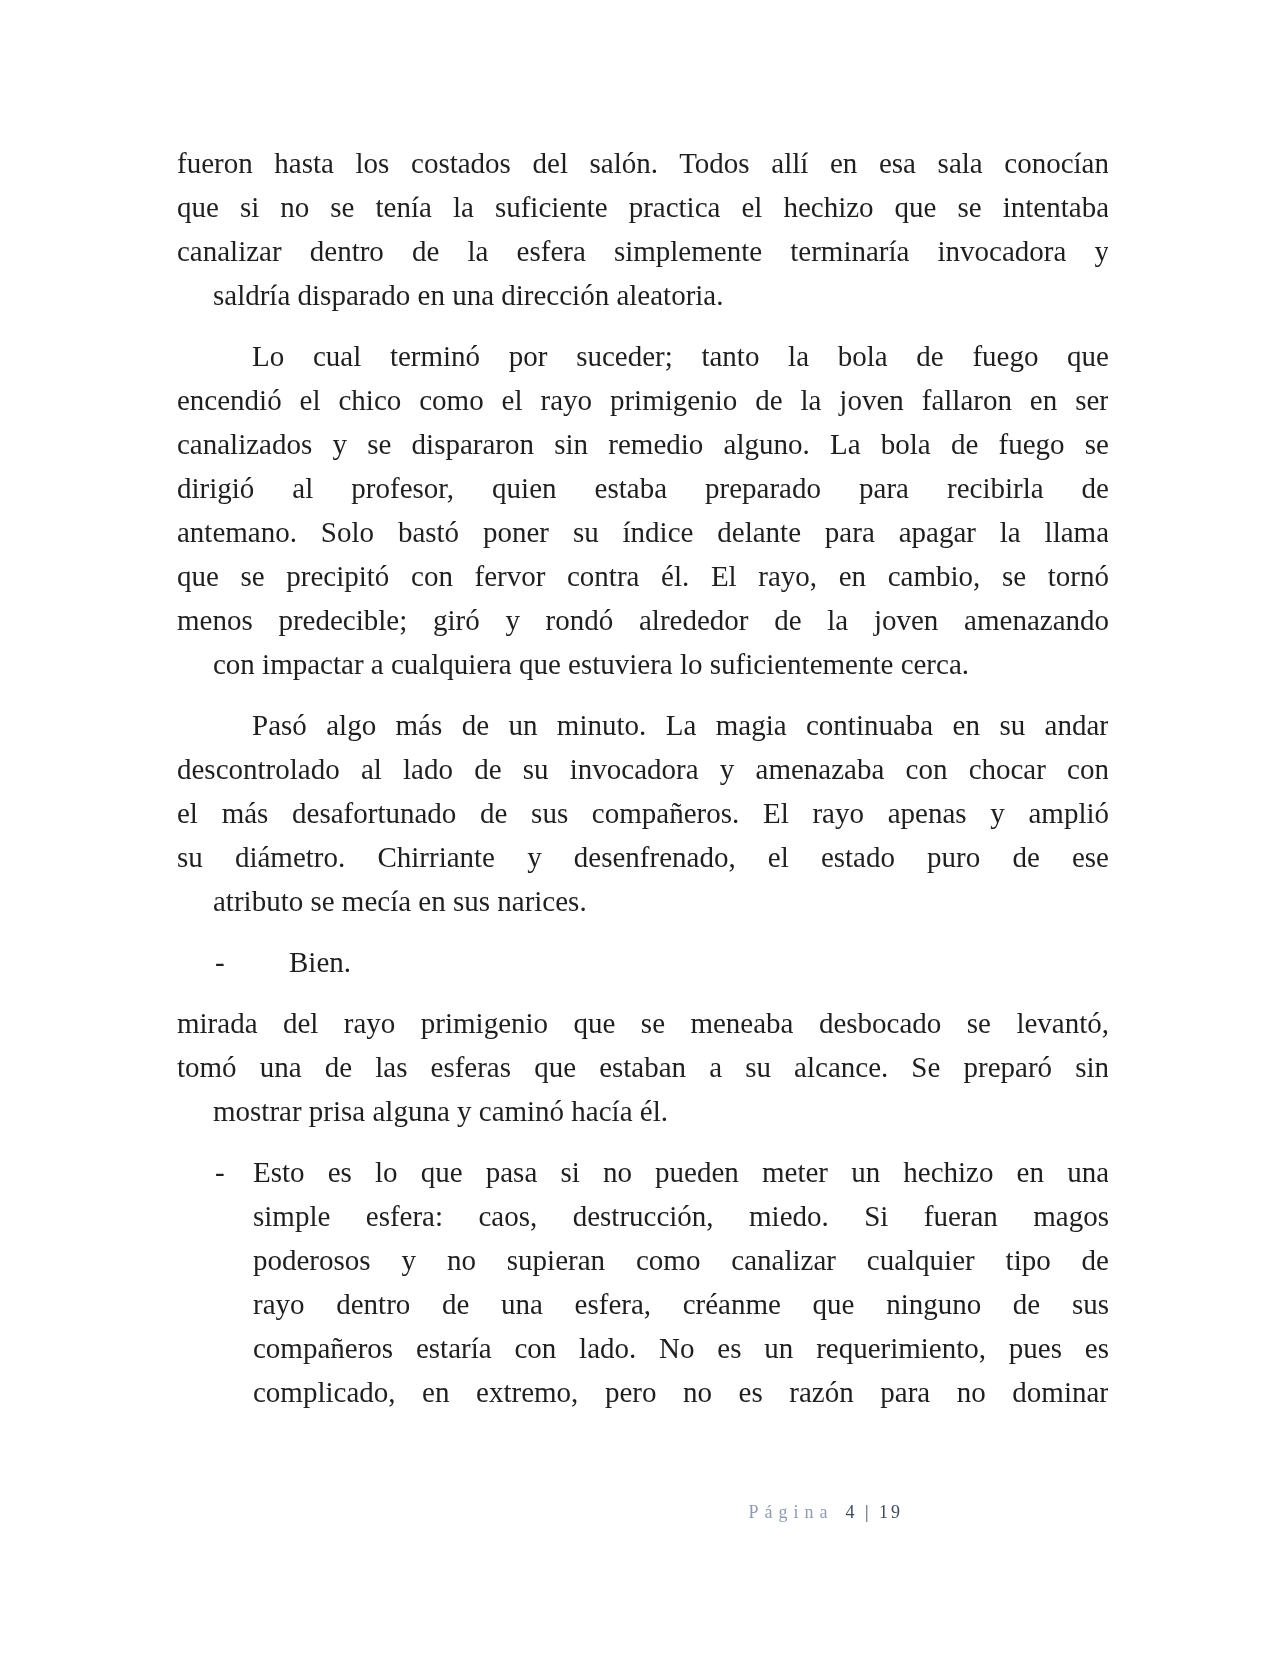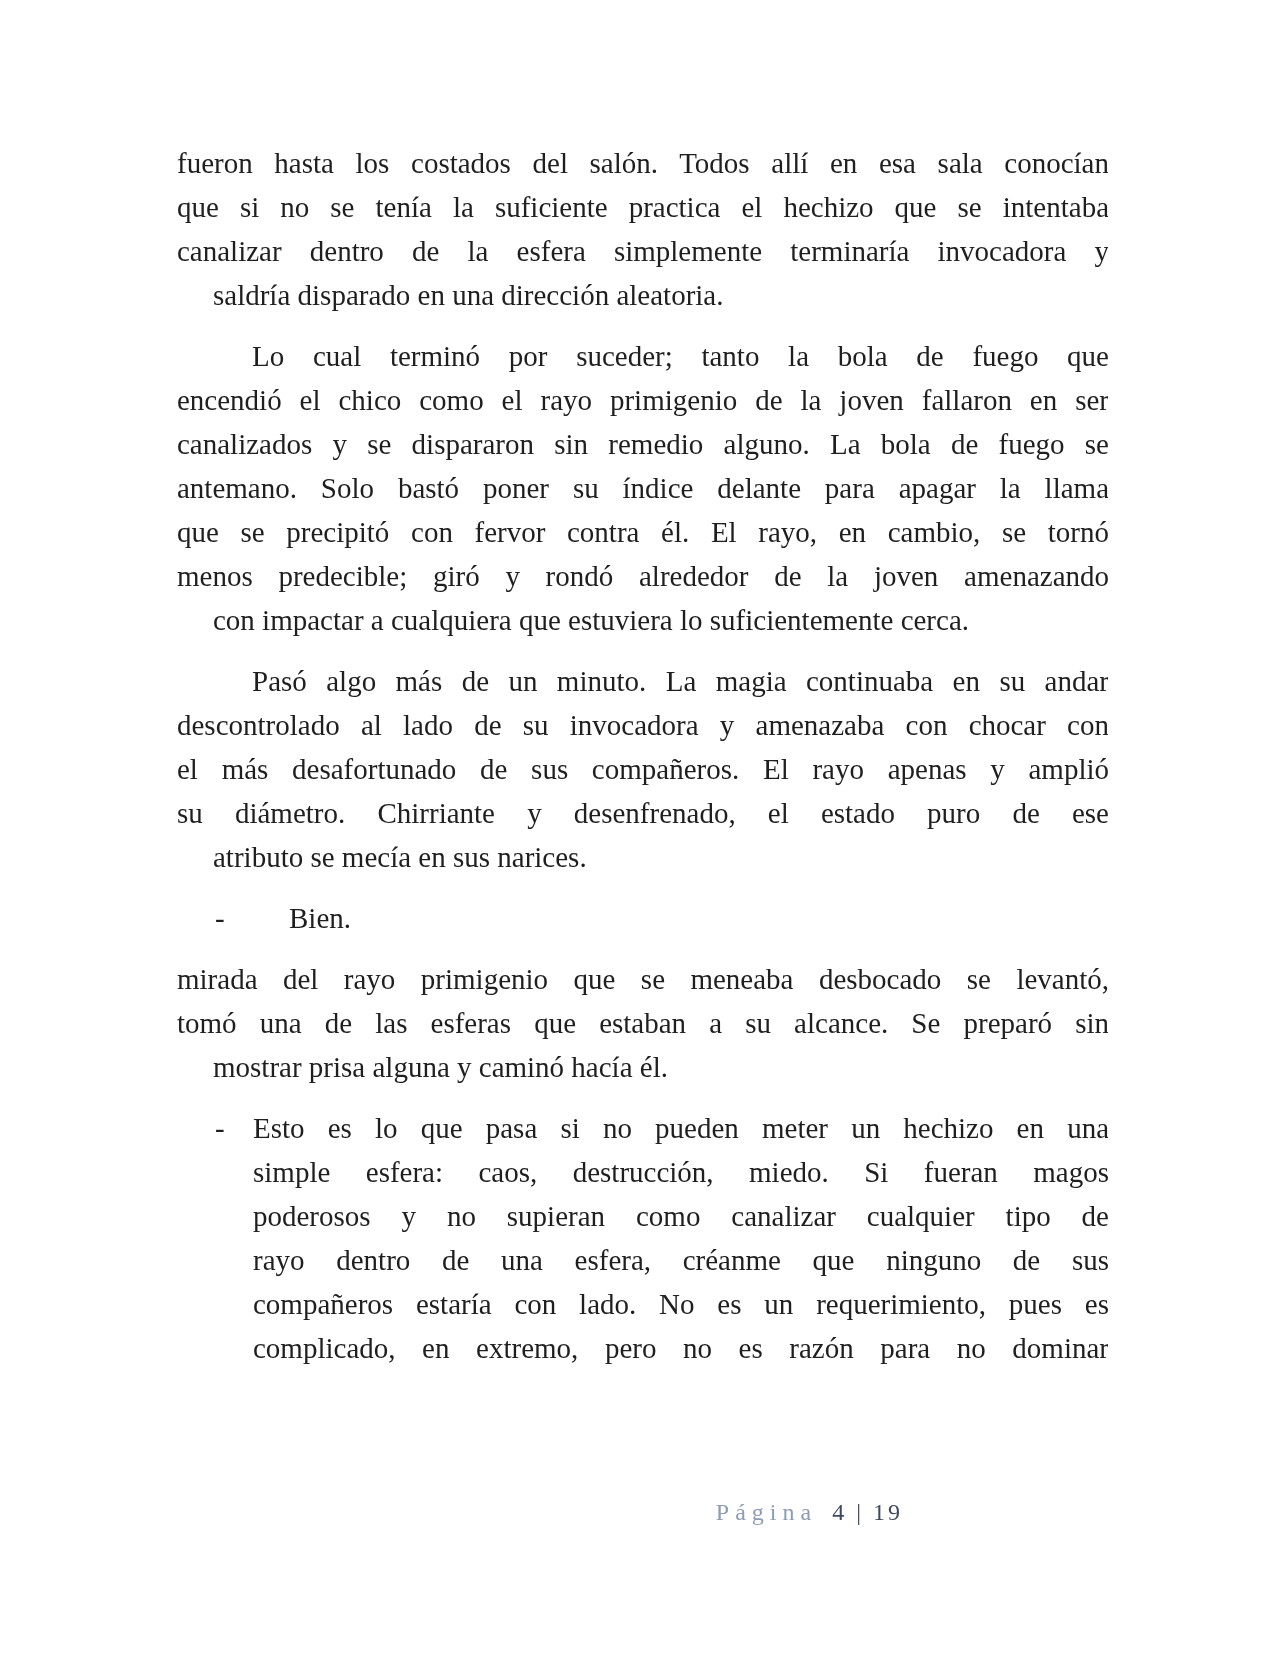--- a/index.html
+++ b/index.html
@@ -34,21 +34,21 @@
   .list-item { position: relative; padding-left: 76px; }
   .marker {
     position: absolute;
     left: 38px;
     top: 0;
   }
   .footer {
     position: absolute;
     top: 1497px;
     right: 205px;
-    font-size: 24px;
+    font-size: 18px;
     line-height: 30px;
     white-space: nowrap;
   }
   .footer .footer-label {
     color: #8d9cb3;
     letter-spacing: 6px;
   }
   .footer .footer-numbers {
     color: #3f4a5f;
     letter-spacing: 3px;
@@ -62,20 +62,21 @@
       <div class="block paragraph">
         <div class="line">fueron hasta los costados del salón. Todos allí en esa sala conocían</div>
         <div class="line">que si no se tenía la suficiente practica el hechizo que se intentaba</div>
         <div class="line">canalizar dentro de la esfera simplemente terminaría invocadora y</div>
         <div class="line no-stretch">saldría disparado en una dirección aleatoria.</div>
       </div>
       <div class="block paragraph">
         <div class="line first-indent">Lo cual terminó por suceder; tanto la bola de fuego que</div>
         <div class="line">encendió el chico como el rayo primigenio de la joven fallaron en ser</div>
         <div class="line">canalizados y se dispararon sin remedio alguno. La bola de fuego se</div>
+        <div class="line">dirigió al profesor, quien estaba preparado para recibirla de</div>
         <div class="line">antemano. Solo bastó poner su índice delante para apagar la llama</div>
         <div class="line">que se precipitó con fervor contra él. El rayo, en cambio, se tornó</div>
         <div class="line">menos predecible; giró y rondó alrededor de la joven amenazando</div>
         <div class="line no-stretch">con impactar a cualquiera que estuviera lo suficientemente cerca.</div>
       </div>
       <div class="block paragraph">
         <div class="line first-indent">Pasó algo más de un minuto. La magia continuaba en su andar</div>
         <div class="line">descontrolado al lado de su invocadora y amenazaba con chocar con</div>
         <div class="line">el más desafortunado de sus compañeros. El rayo apenas y amplió</div>
         <div class="line">su diámetro. Chirriante y desenfrenado, el estado puro de ese</div>

